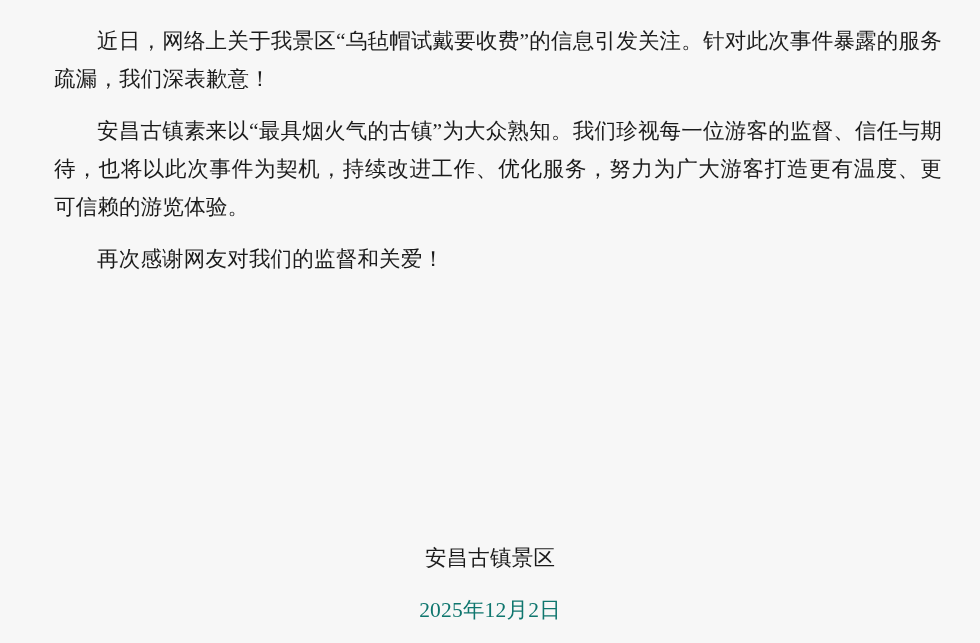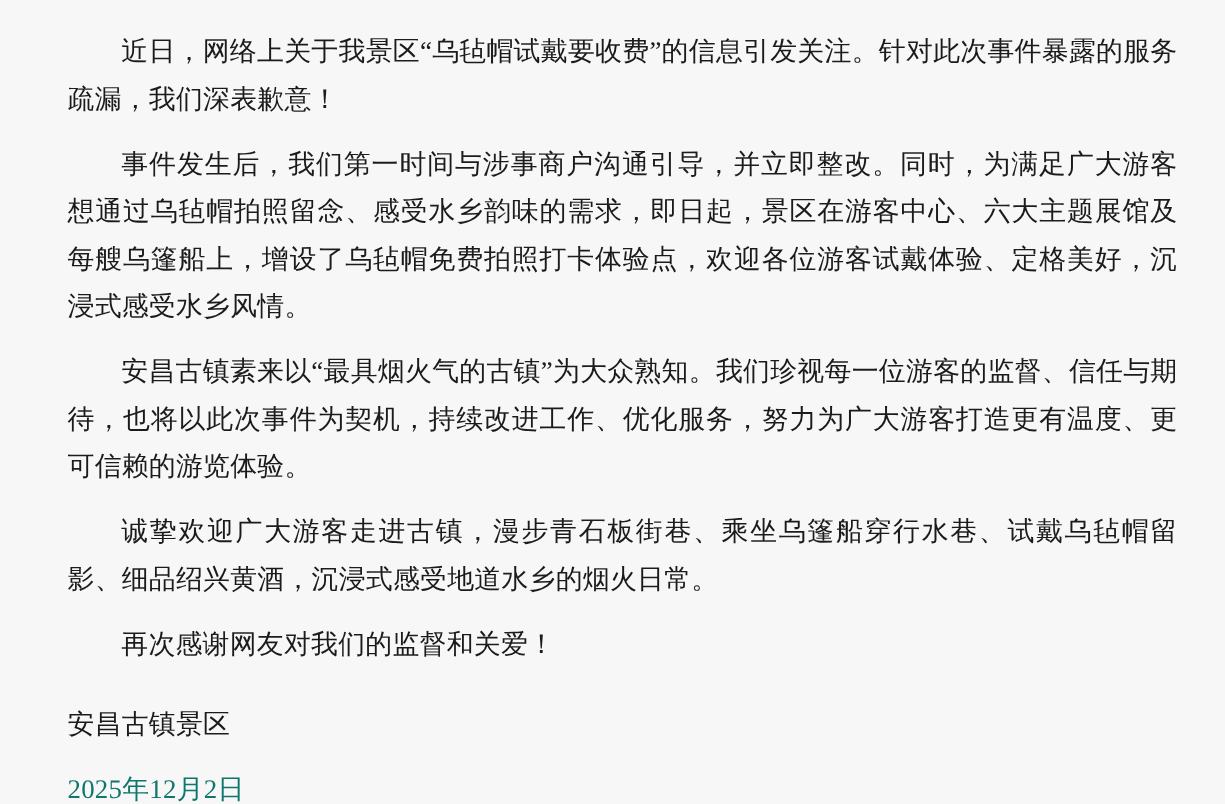--- a/index.html
+++ b/index.html
@@ -33,21 +33,21 @@
     text-indent: 2em;
     text-align: justify;
     letter-spacing: 0.2px;
     color: #1b1b1b;
   }
   p.para:last-child {
     margin-bottom: 12px;
   }
   .signature-block {
     margin-top: 14px;
-    text-align: left;
+    text-align: center;
     padding-right: 16px;
   }
   .signature {
     font-size: 21.5px;
     line-height: 38px;
     color: #1b1b1b;
     letter-spacing: 0.2px;
   }
   .sign-date {
     font-size: 21.5px;
@@ -57,23 +57,21 @@
     letter-spacing: 0.2px;
   }
 </style>
 </head>
 <body>
 
 <div class="page">
 
   <div class="body-copy">
     <p class="para">近日，网络上关于我景区“乌毡帽试戴要收费”的信息引发关注。针对此次事件暴露的服务疏漏，我们深表歉意！</p>
-    <p class="para">事件发生后，我们第一时间与涉事商户沟通引导，并立即整改。同时，为满足广大游客想通过乌毡帽拍照留念、感受水乡韵味的需求，即日起，景区在游客中心、六大主题展馆及每艘乌篷船上，增设了乌毡帽免费拍照打卡体验点，欢迎各位游客试戴体验、定格美好，沉浸式感受水乡风情。</p>
     <p class="para">安昌古镇素来以“最具烟火气的古镇”为大众熟知。我们珍视每一位游客的监督、信任与期待，也将以此次事件为契机，持续改进工作、优化服务，努力为广大游客打造更有温度、更可信赖的游览体验。</p>
-    <p class="para">诚挚欢迎广大游客走进古镇，漫步青石板街巷、乘坐乌篷船穿行水巷、试戴乌毡帽留影、细品绍兴黄酒，沉浸式感受地道水乡的烟火日常。</p>
     <p class="para">再次感谢网友对我们的监督和关爱！</p>
   </div>
 
   <div class="signature-block">
     <div class="signature">安昌古镇景区</div>
     <div class="sign-date">2025年12月2日</div>
   </div>
 
 </div>
 

